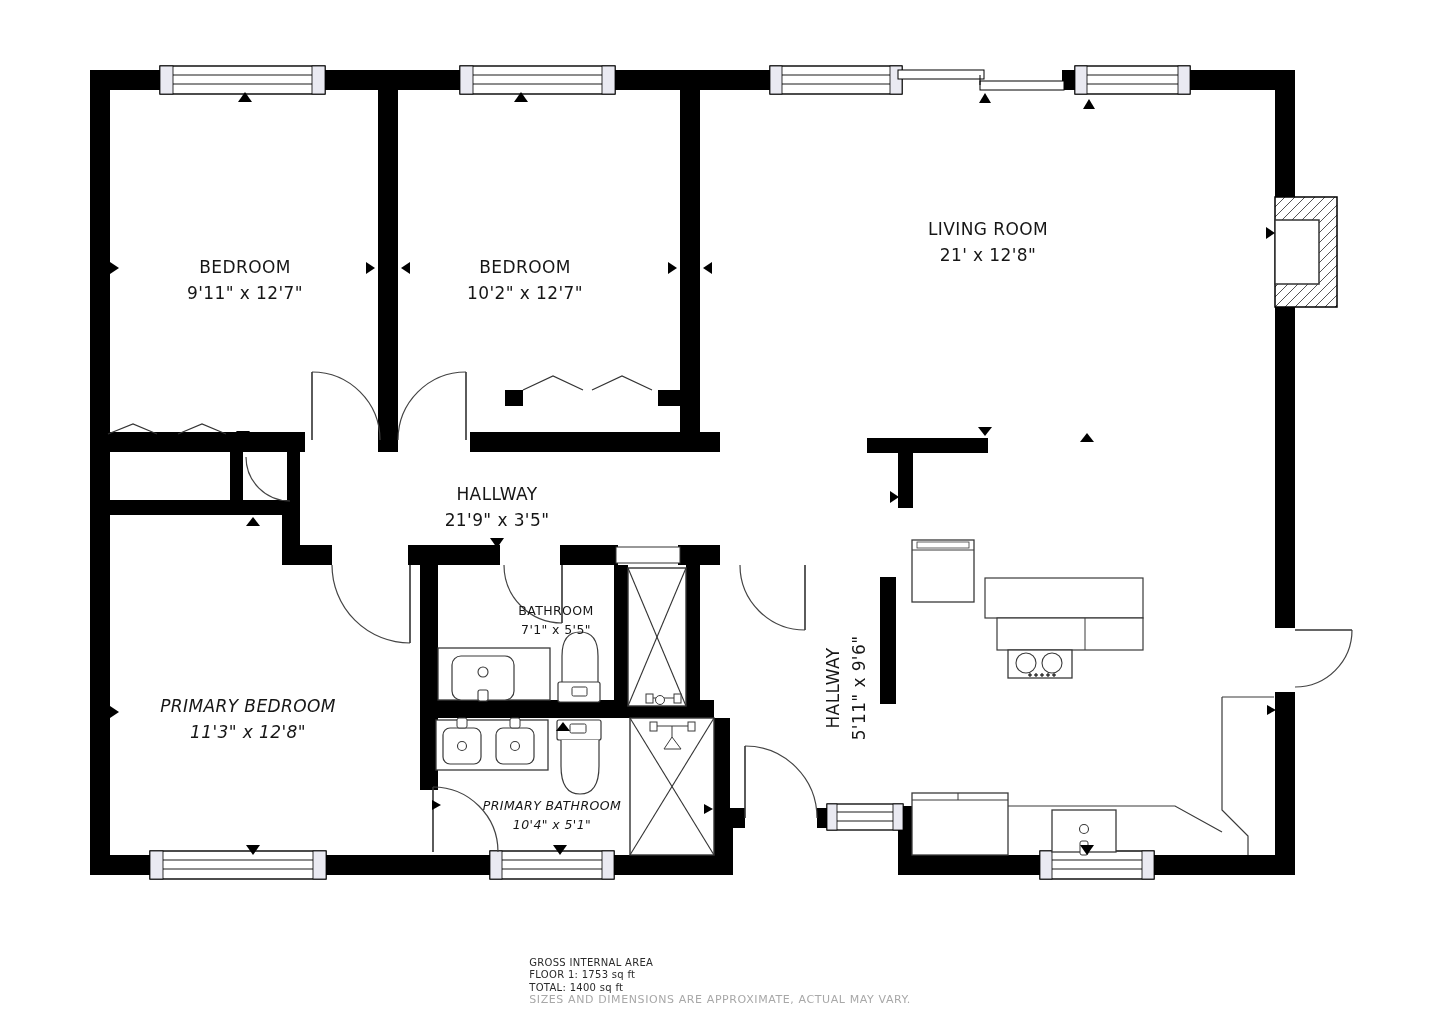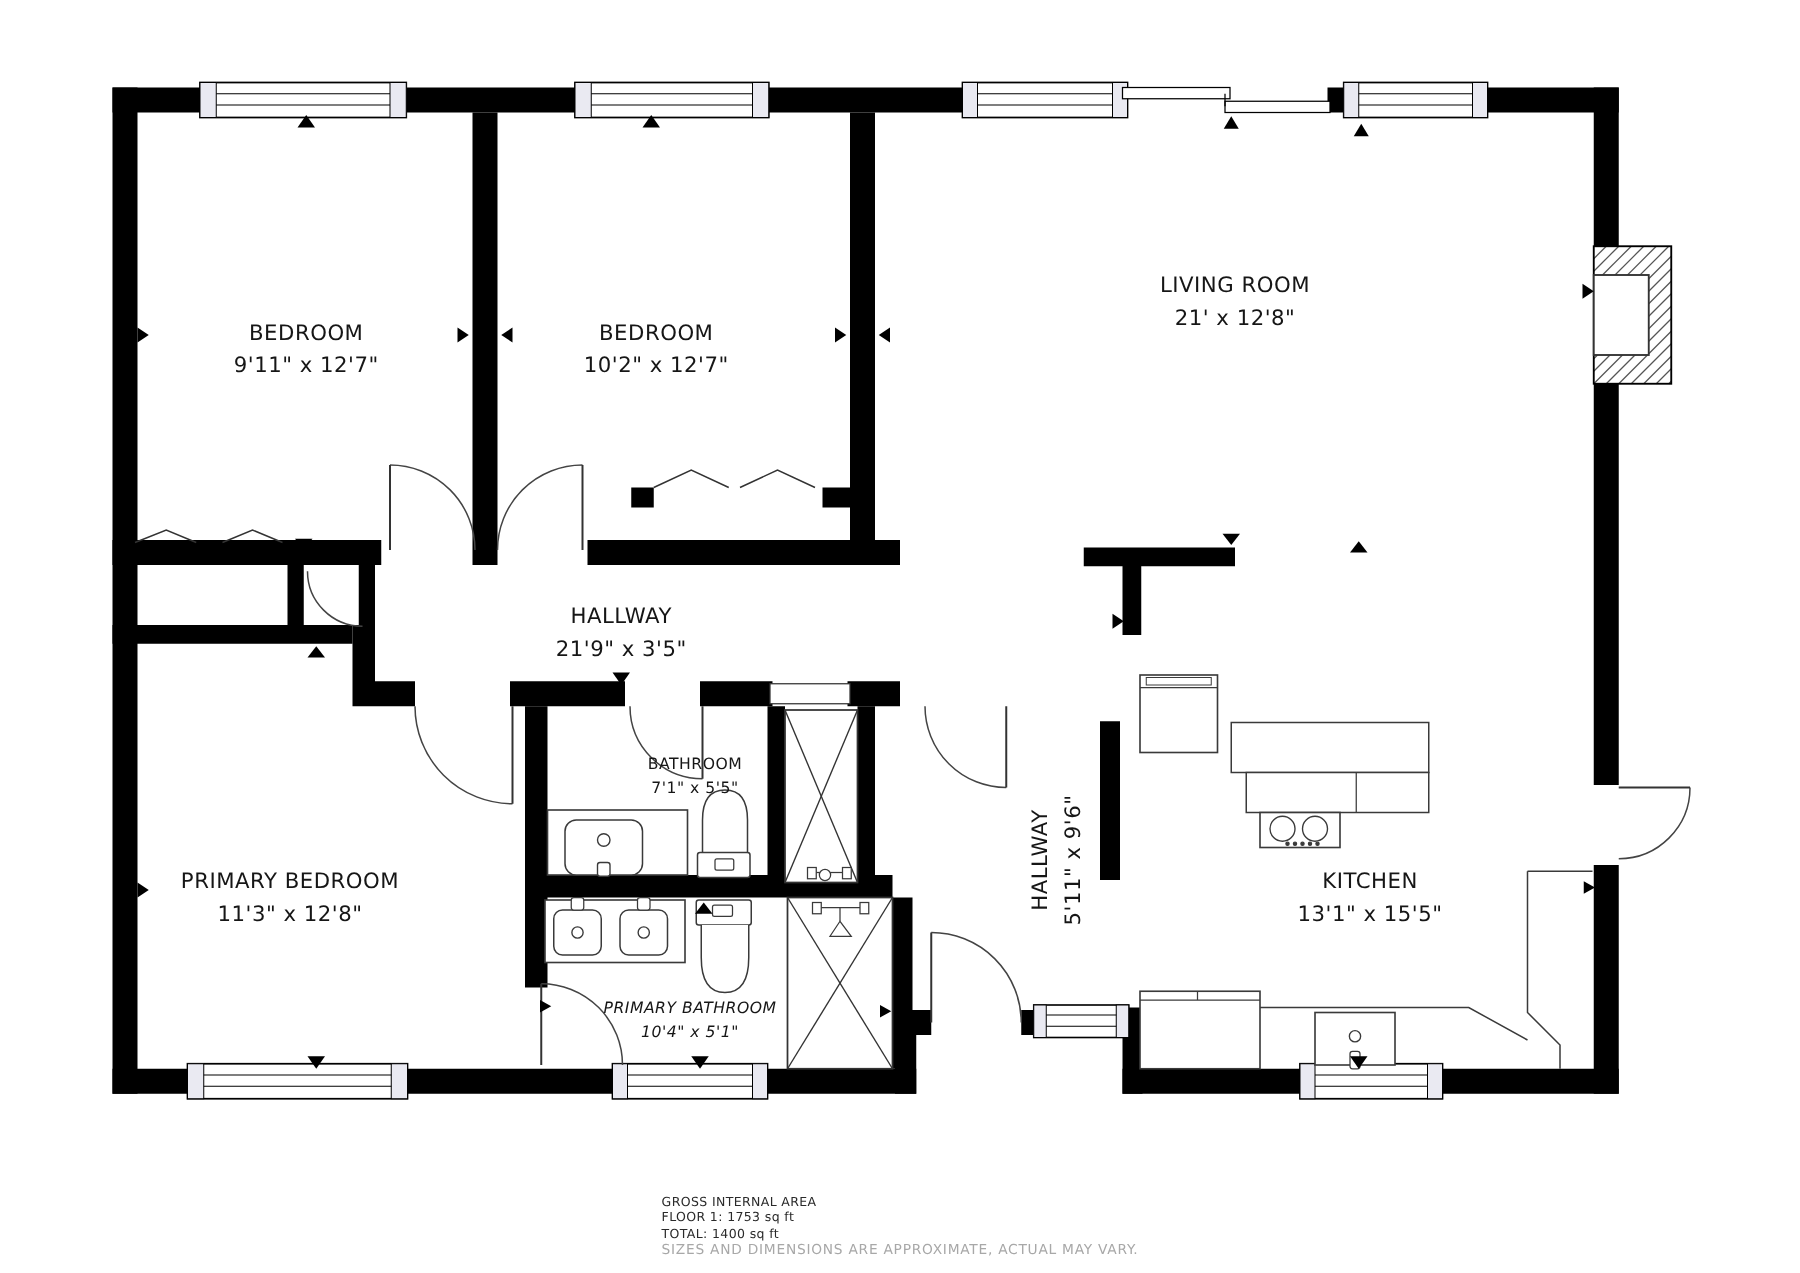--- a/index.html
+++ b/index.html
@@ -322,35 +322,31 @@
     <div class="rdims">10'2" x 12'7"</div>
   </div>
   <div class="room-label" style="left:988px;top:242px;">
     <div class="rname">LIVING ROOM</div>
     <div class="rdims">21' x 12'8"</div>
   </div>
   <div class="room-label" style="left:497px;top:507px;">
     <div class="rname">HALLWAY</div>
     <div class="rdims">21'9" x 3'5"</div>
   </div>
-  <div class="room-label" style="left:232px;top:719px;">
+  <div class="room-label" style="left:248px;top:719px;font-style:italic;">
     <div class="rname">PRIMARY BEDROOM</div>
     <div class="rdims">11'3" x 12'8"</div>
   </div>
   <div class="room-label small" style="left:556px;top:621px;">
     <div class="rname">BATHROOM</div>
     <div class="rdims">7'1" x 5'5"</div>
   </div>
   <div class="room-label rotated" style="left:846px;top:688px;">
     <div class="rname">HALLWAY</div>
     <div class="rdims">5'11" x 9'6"</div>
-  </div>
-  <div class="room-label" style="left:1096px;top:719px;">
-    <div class="rname">KITCHEN</div>
-    <div class="rdims">13'1" x 15'5"</div>
   </div>
   <div class="room-label small" style="left:552px;top:816px;font-style:italic;">
     <div class="rname">PRIMARY BATHROOM</div>
     <div class="rdims">10'4" x 5'1"</div>
   </div>
 
   <div class="footer">
     <div>GROSS INTERNAL AREA</div>
     <div>FLOOR 1: 1753 sq ft</div>
     <div>TOTAL: 1400 sq ft</div>

